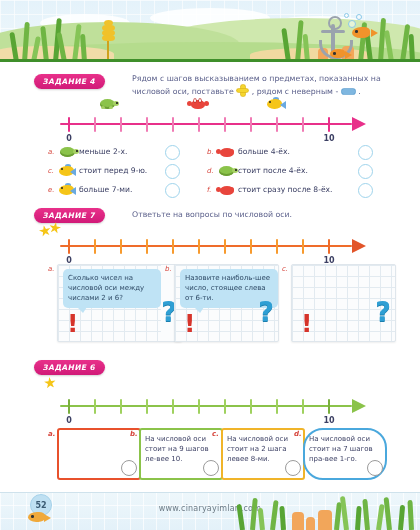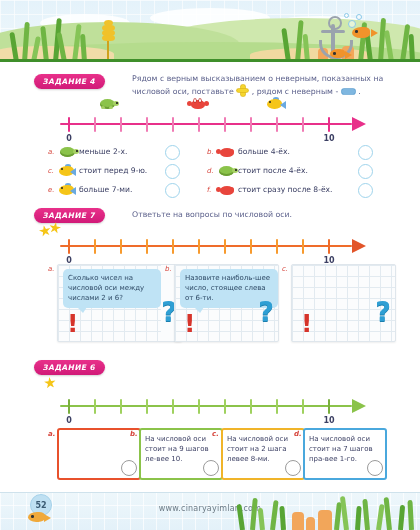--- a/index.html
+++ b/index.html
@@ -224,21 +224,21 @@
     </div>
 
     <div class="hdr-strip"></div>
   </div>
 
   <div class="content">
 
     <div class="task-badge" style="left:34px;top:12px;">ЗАДАНИЕ 4</div>
 
     <div class="task-instr" style="left:132px;top:10px;width:260px;">
-      <span>Рядом с верным высказыванием о неверным, показанных на</span><br>
+      <span>Рядом с шагов высказыванием о предметах, показанных на</span><br>
       <span>числовой оси, поставьте</span>
       <span class="icon-plus"></span>
       <span>, рядом с неверным -</span>
       <span class="icon-minus"></span>
       <span>.</span>
     </div>
 
     <div class="numline" style="left:60px;top:50px;width:310px;">
       <div class="nl-axis" style="width:292px;background:#e8308a;"></div>
       <div class="nl-arrow" style="left:292px;border-left:14px solid #e8308a;"></div>
@@ -427,21 +427,21 @@
       <div class="acirc"></div>
     </div>
 
     <div class="altr" style="left:212px;top:368px;">c.</div>
     <div class="acard" style="left:221px;top:366px;border-color:#f0b429;">
       <div class="at">На числовой оси стоит на 2 шага левее 8-ми.</div>
       <div class="acirc"></div>
     </div>
 
     <div class="altr" style="left:294px;top:368px;">d.</div>
-    <div class="acard" style="left:303px;top:366px;border-color:#4aa8dd;">
+    <div class="acard" style="left:303px;top:366px;border-color:#4aa8dd;border-radius:20px;">
       <div class="at">На числовой оси стоит на 7 шагов пра-вее 1-го.</div>
       <div class="acirc"></div>
     </div>
 
   </div>
 
   <div class="footer">
     <div class="ft-grid"></div>
     <div class="ft-line"></div>
 

